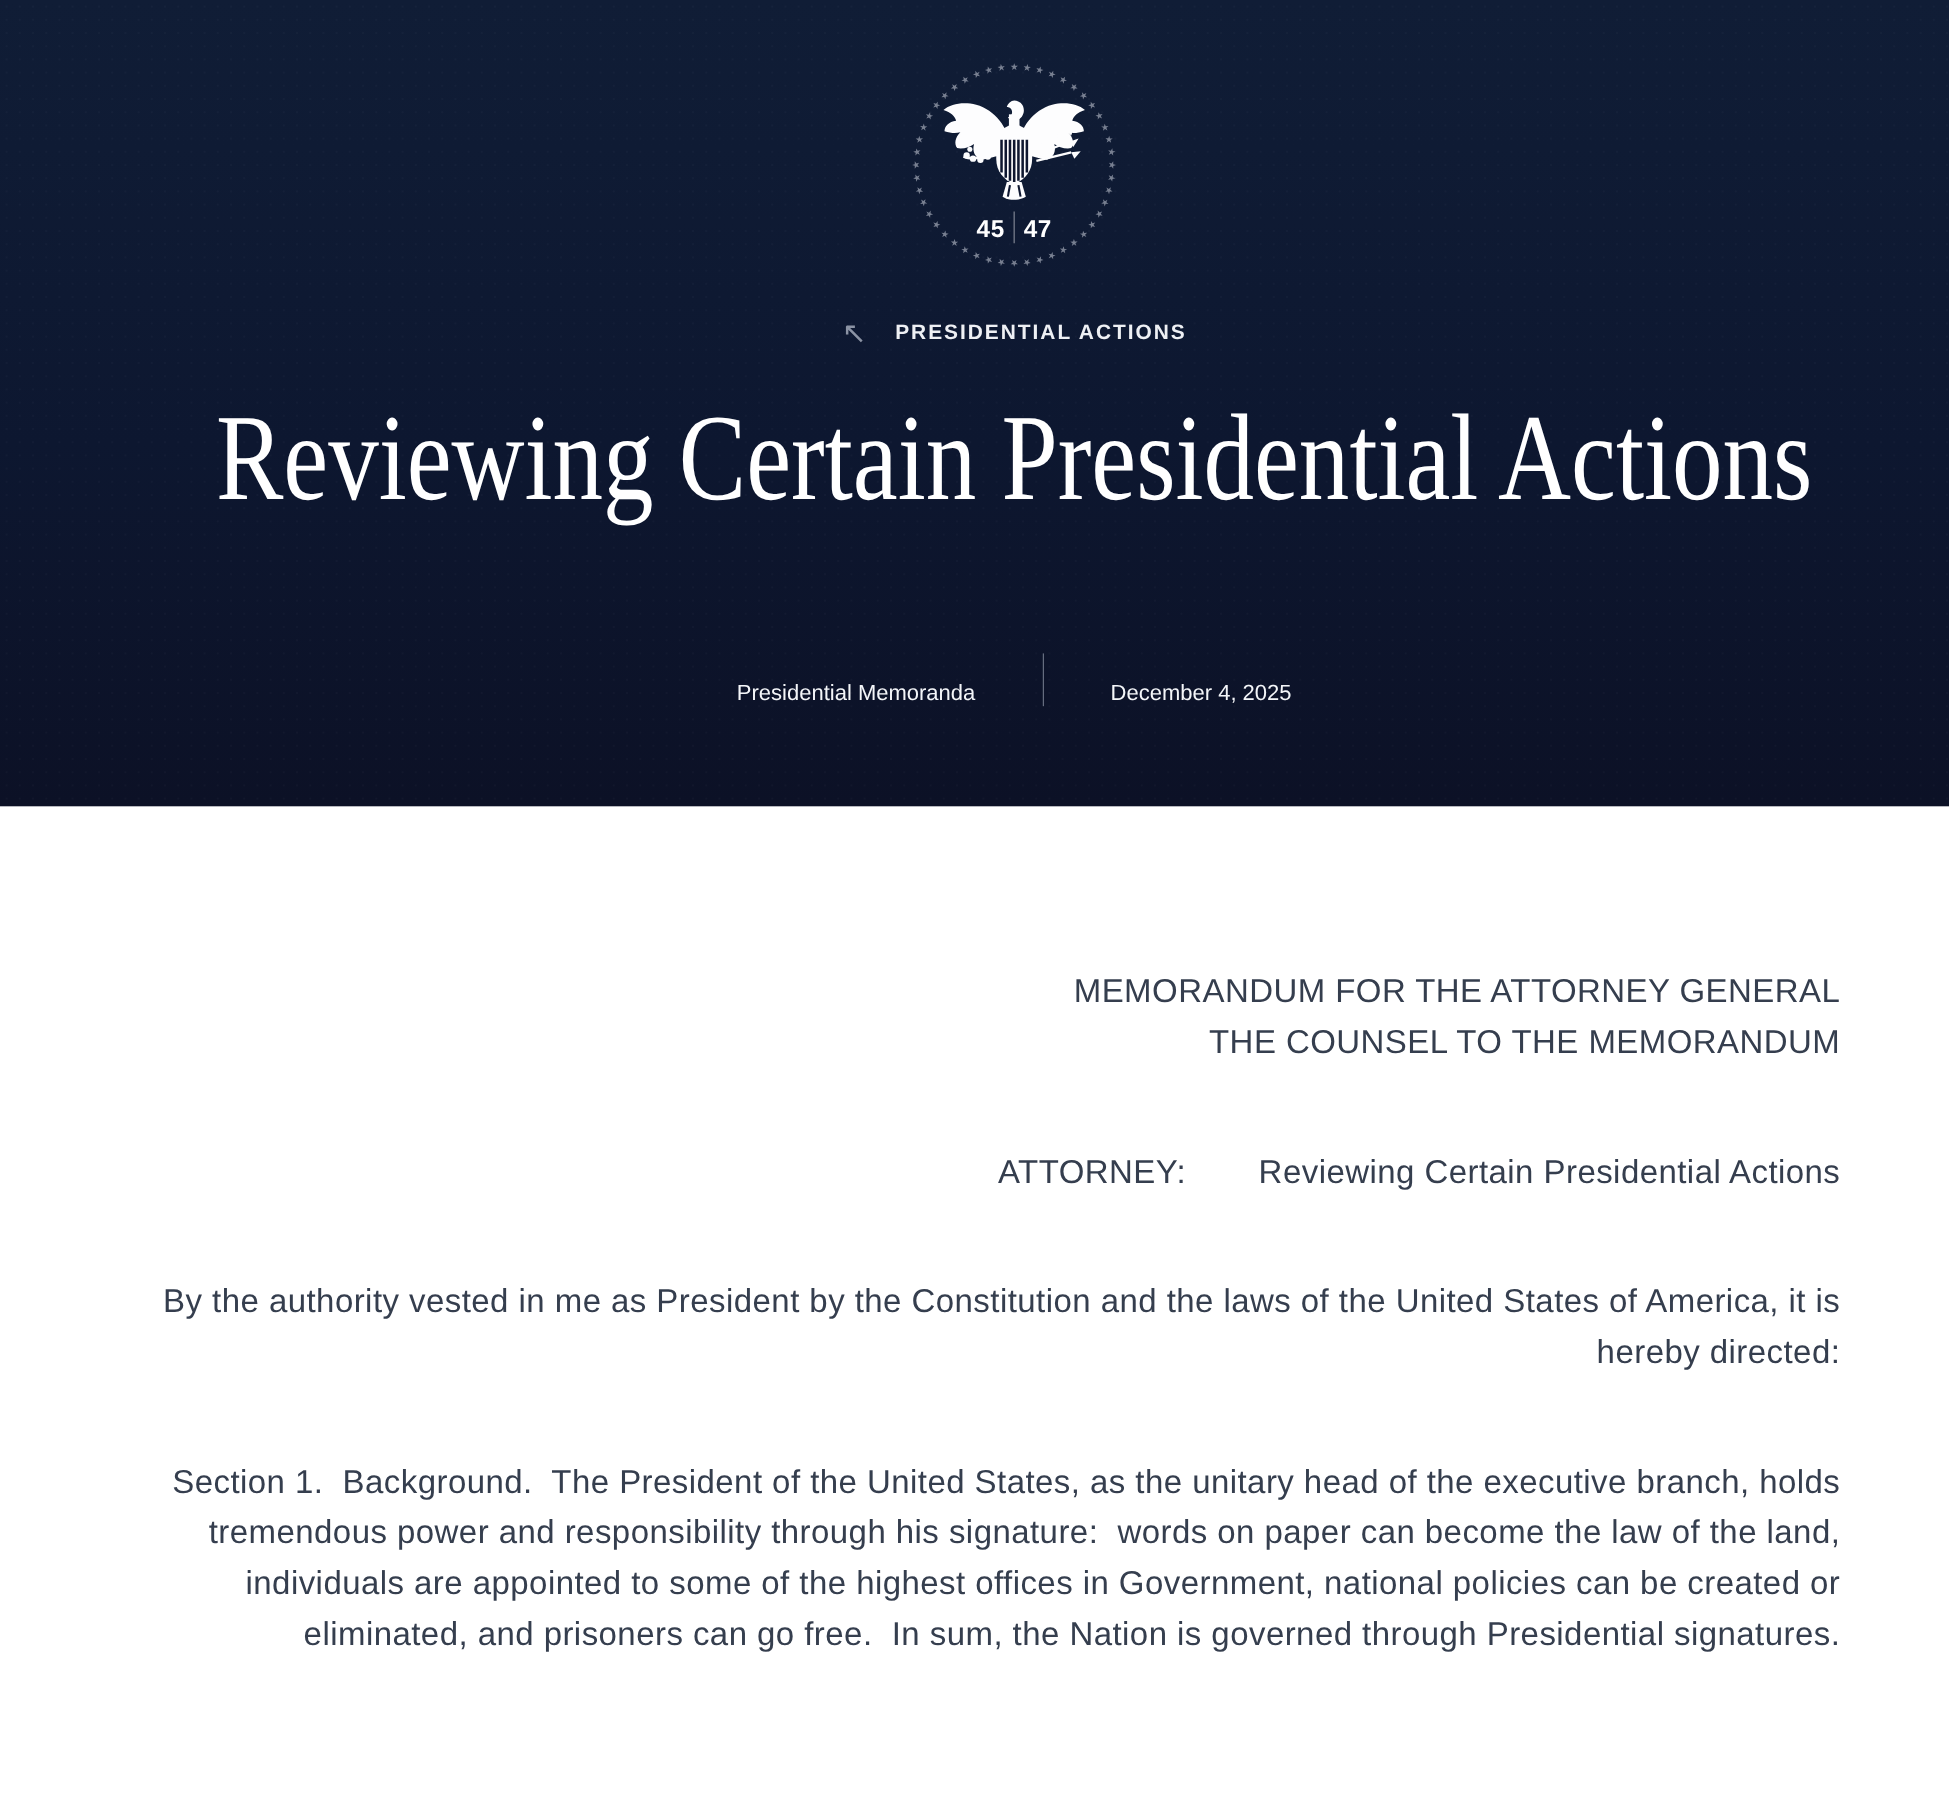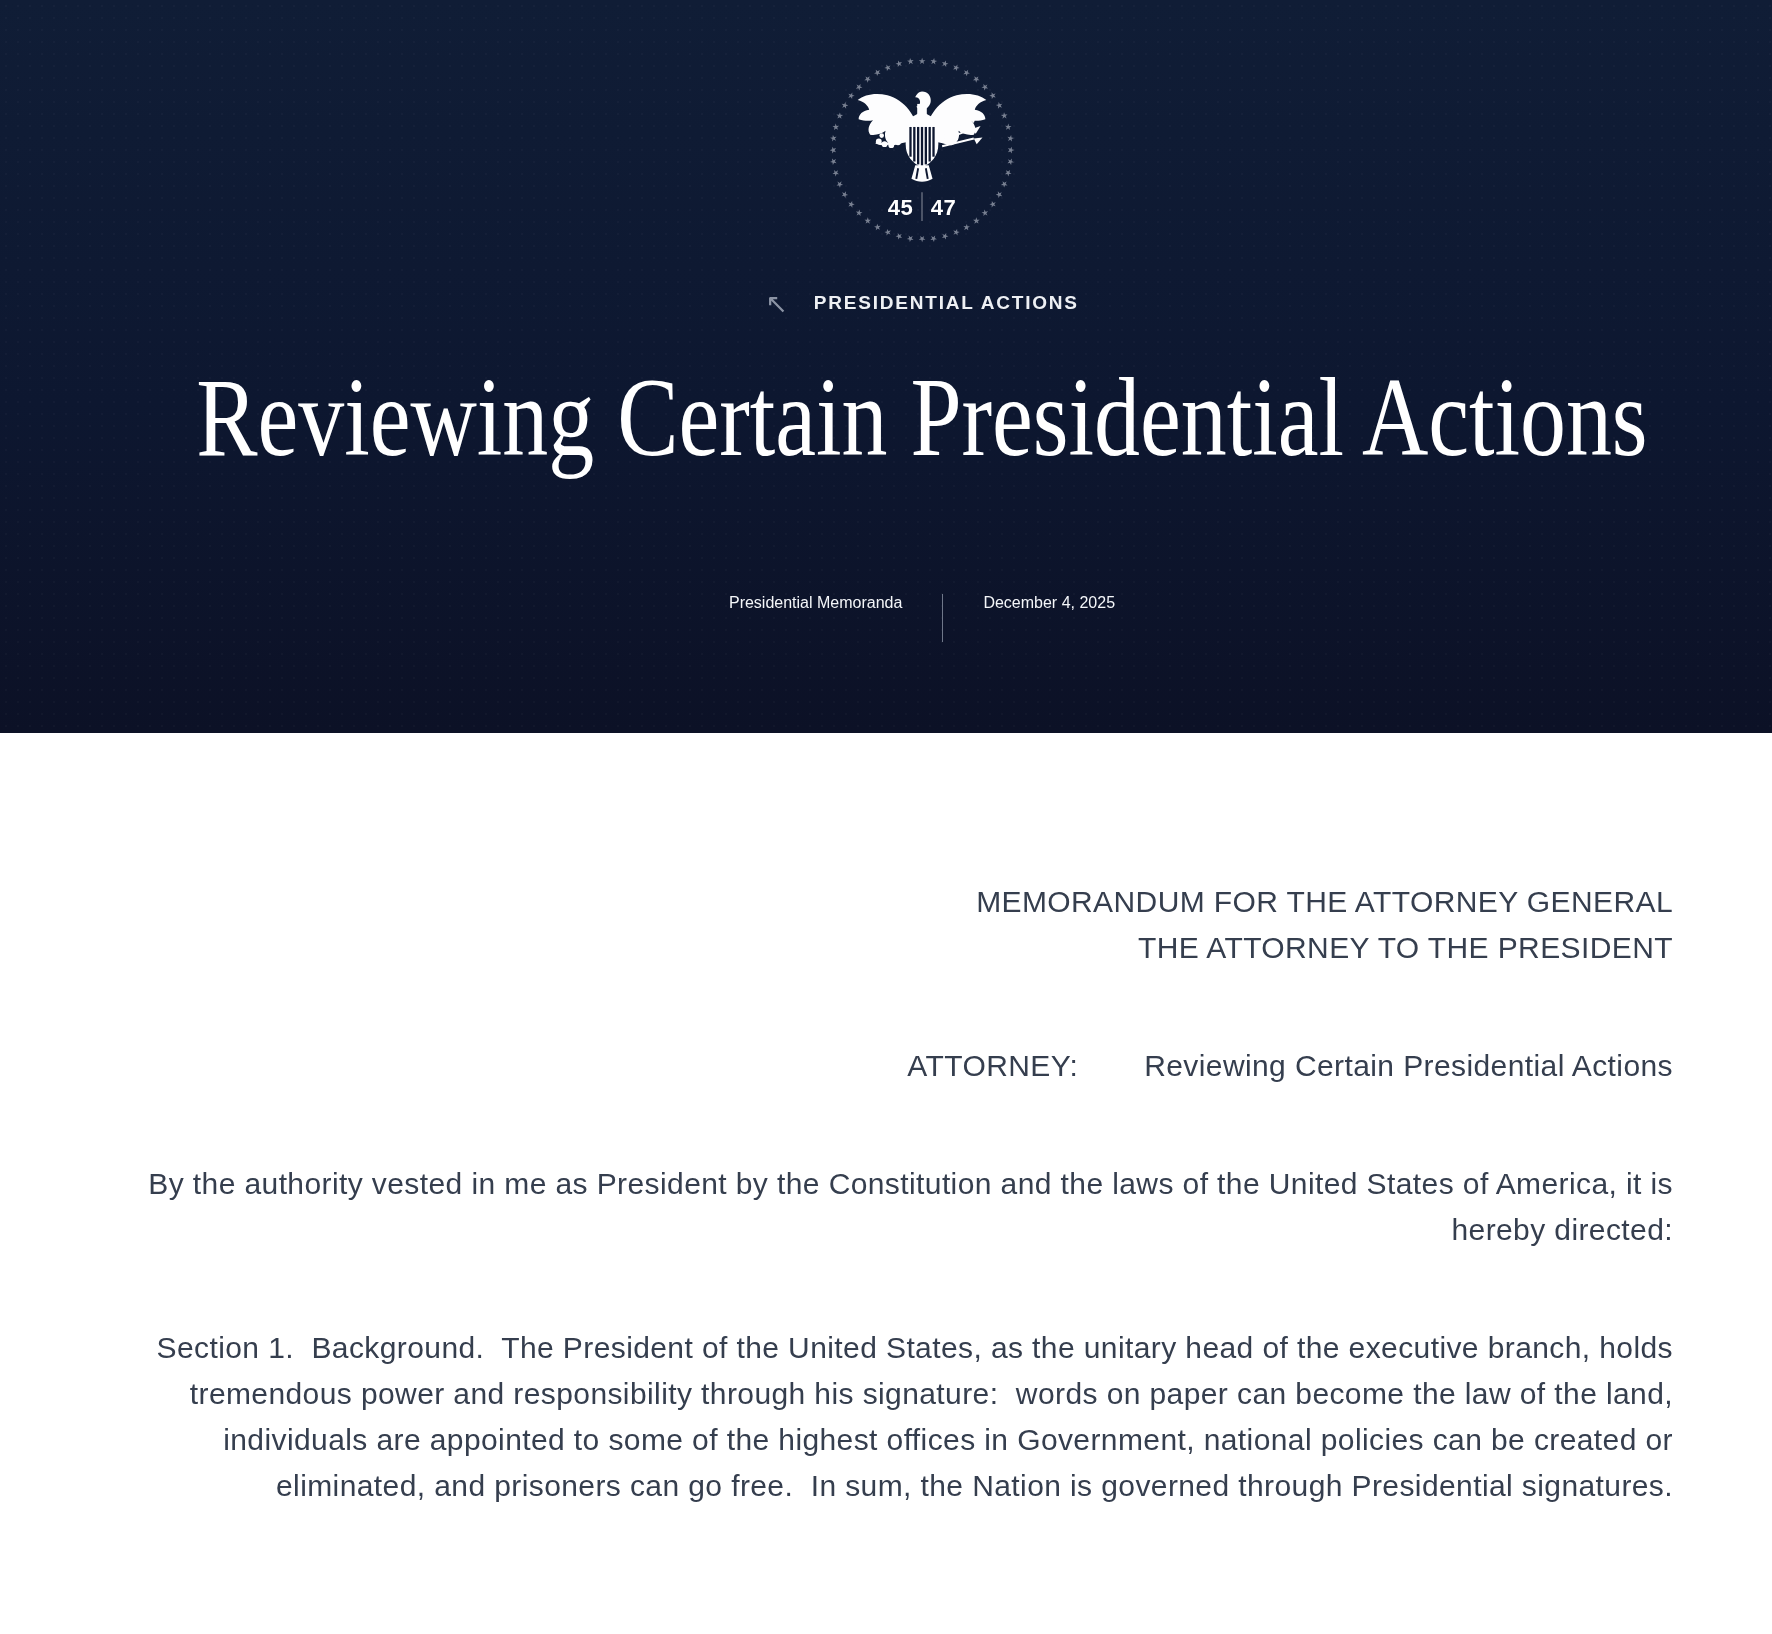--- a/index.html
+++ b/index.html
@@ -37,22 +37,22 @@
   .bc-label{
     color:#eef0f4;font-size:19px;font-weight:700;letter-spacing:1.8px;line-height:1.2;margin-left:12px;
   }
   .title{
     margin:40px 0 0 0;color:#ffffff;font-weight:500;
     font-family:"Liberation Serif","DejaVu Serif",serif;
     font-size:112px;line-height:1.08;white-space:nowrap;
     transform:scaleX(.82);transform-origin:50% 50%;
   }
   .meta{
-    margin-top:116px;display:flex;align-items:flex-start;
-    color:#f4f6f9;font-size:16px;
+    margin-top:116px;display:flex;align-items:flex-end;
+    color:#f4f6f9;font-size:20px;gap:21px;
   }
   .meta-cat{color:#f4f6f9;text-decoration:none;cursor:pointer;}
   .meta-div{display:inline-block;width:1px;height:48px;background:var(--divider,#6f7789);margin:0 40px;}
   
   .content{
     box-sizing:border-box;
     padding:146px 0 0 143px;
     max-width:1673px; 
     color:var(--body-text,#353e4e);
   }
@@ -187,21 +187,21 @@
     <div class="meta" data-name="meta-row">
       <a class="meta-cat" data-name="category-link">Presidential Memoranda</a>
       <span class="meta-div" data-name="meta-divider"></span>
       <span class="meta-date" data-name="publish-date">December 4, 2025</span>
     </div>
 
   </header>
 
   <main class="content" data-name="memo-content">
 
-    <p data-name="memo-recipients"><span data-name="memo-recipient-line-1">MEMORANDUM FOR THE ATTORNEY GENERAL</span><br><span data-name="memo-recipient-line-2">THE ATTORNEY TO THE PRESIDENT</span></p>
+    <p data-name="memo-recipients"><span data-name="memo-recipient-line-1">MEMORANDUM FOR THE ATTORNEY GENERAL</span><br><span data-name="memo-recipient-line-2">THE COUNSEL TO THE MEMORANDUM</span></p>
 
     <p data-name="memo-subject"><span data-name="subject-label">ATTORNEY:</span><span class="subject-value" data-name="subject-value">Reviewing Certain Presidential Actions</span></p>
 
     <p data-name="memo-intro">By the authority vested in me as President by the Constitution and the laws of the United States of America, it is hereby directed:</p>
 
     <p data-name="memo-section-1"><span class="u" data-name="section-1-number">Section 1</span><span data-name="section-1-sep">.  </span><span class="u" data-name="section-1-title">Background</span><span data-name="section-1-body">.  The President of the United States, as the unitary head of the executive branch, holds tremendous power and responsibility through his signature:  words on paper can become the law of the land, individuals are appointed to some of the highest offices in Government, national policies can be created or eliminated, and prisoners can go free.  In sum, the Nation is governed through Presidential signatures.</span></p>
 
   </main>
 </div>
 

